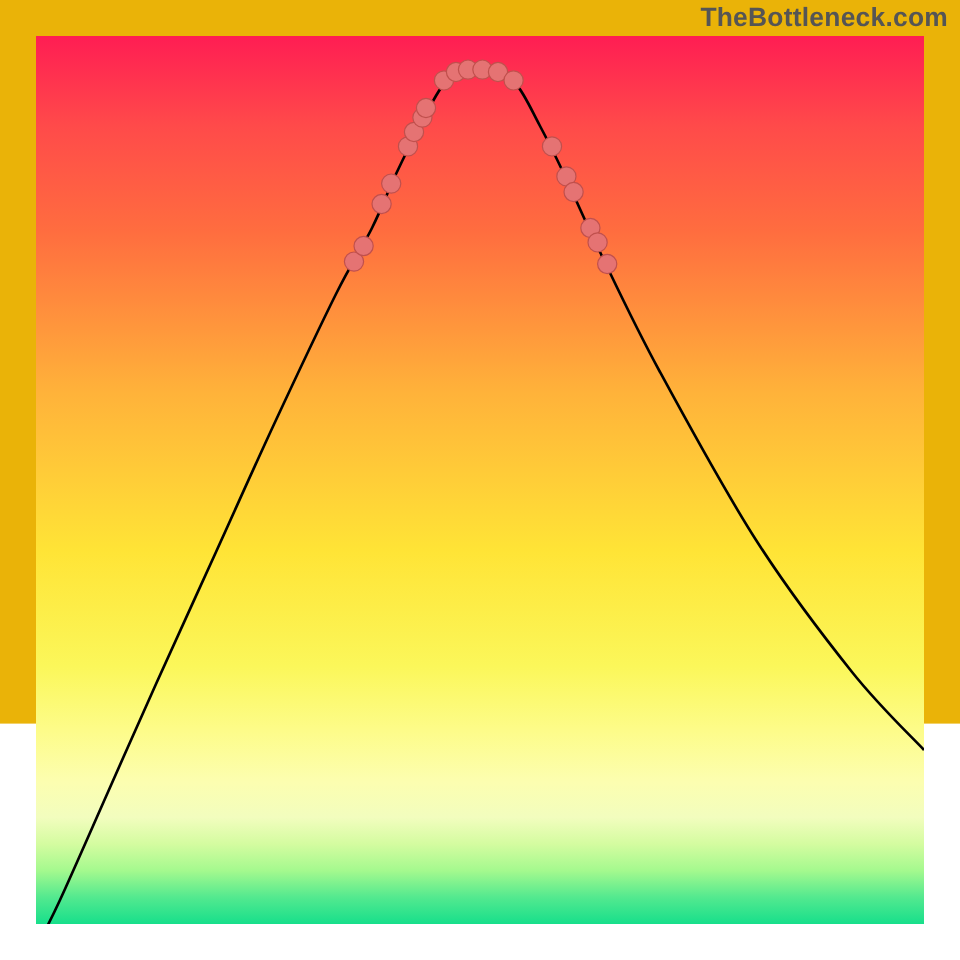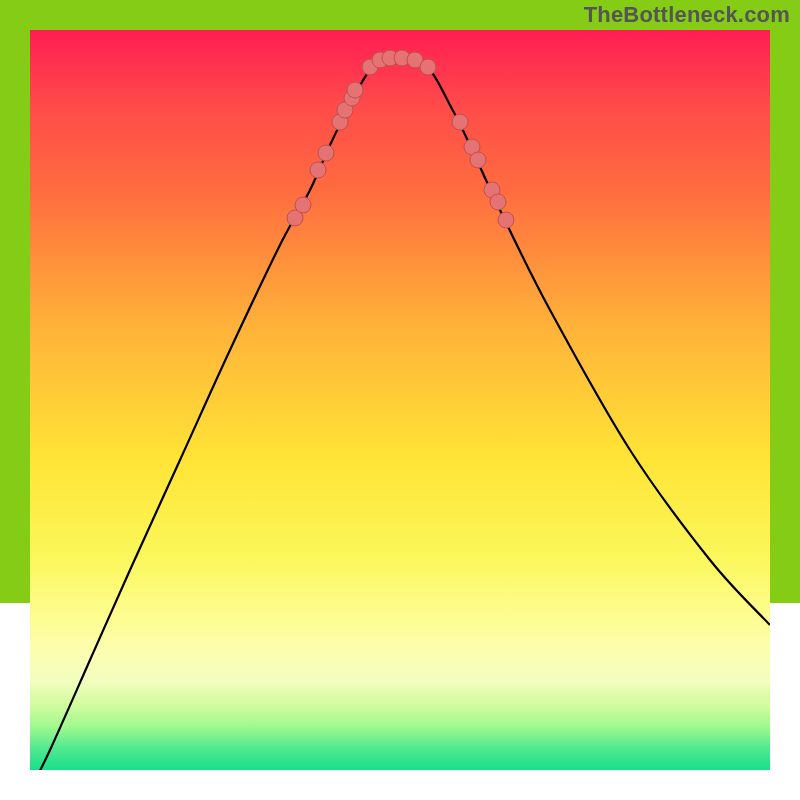--- a/index.html
+++ b/index.html
@@ -6,21 +6,21 @@
     margin: 0;
     padding: 0;
     width: 800px;
     height: 800px;
     overflow: hidden;
   }
   .root {
     position: relative;
     width: 800px;
     height: 603px;
-    background: #84cc16;
+    background: #eab308;
   }
   .watermark {
     position: absolute;
     top: 2px;
     right: 10px;
     font-family: Arial, Helvetica, sans-serif;
     font-size: 22px;
     font-weight: bold;
     color: #555;
     letter-spacing: 0.2px;

